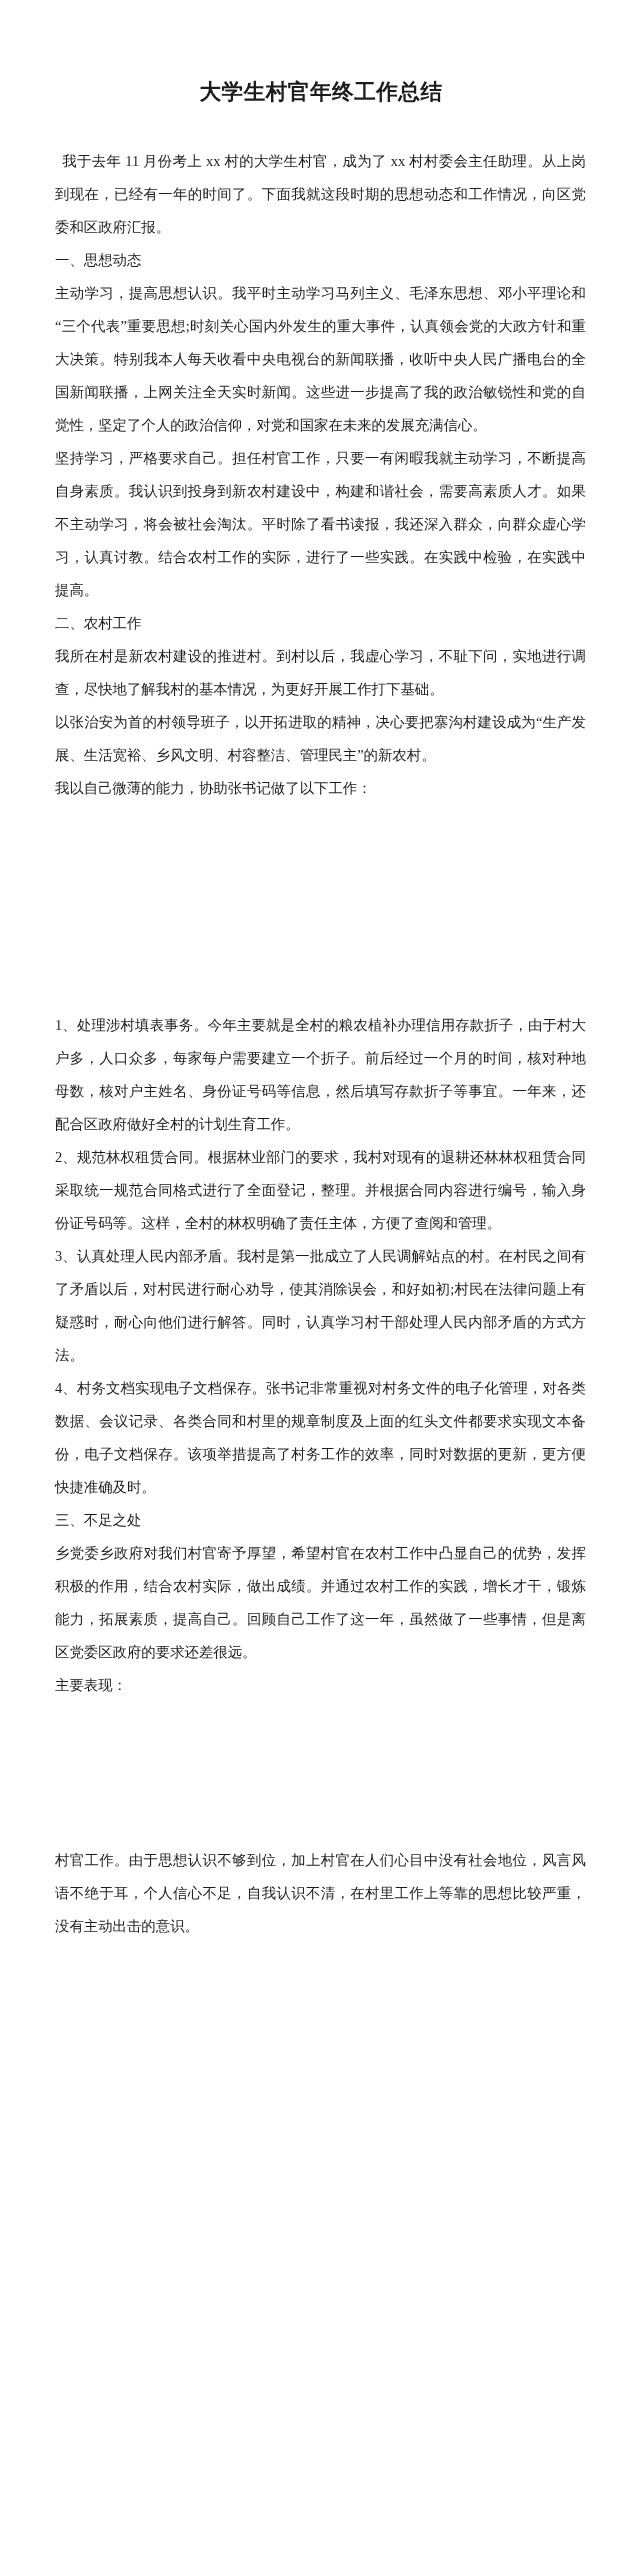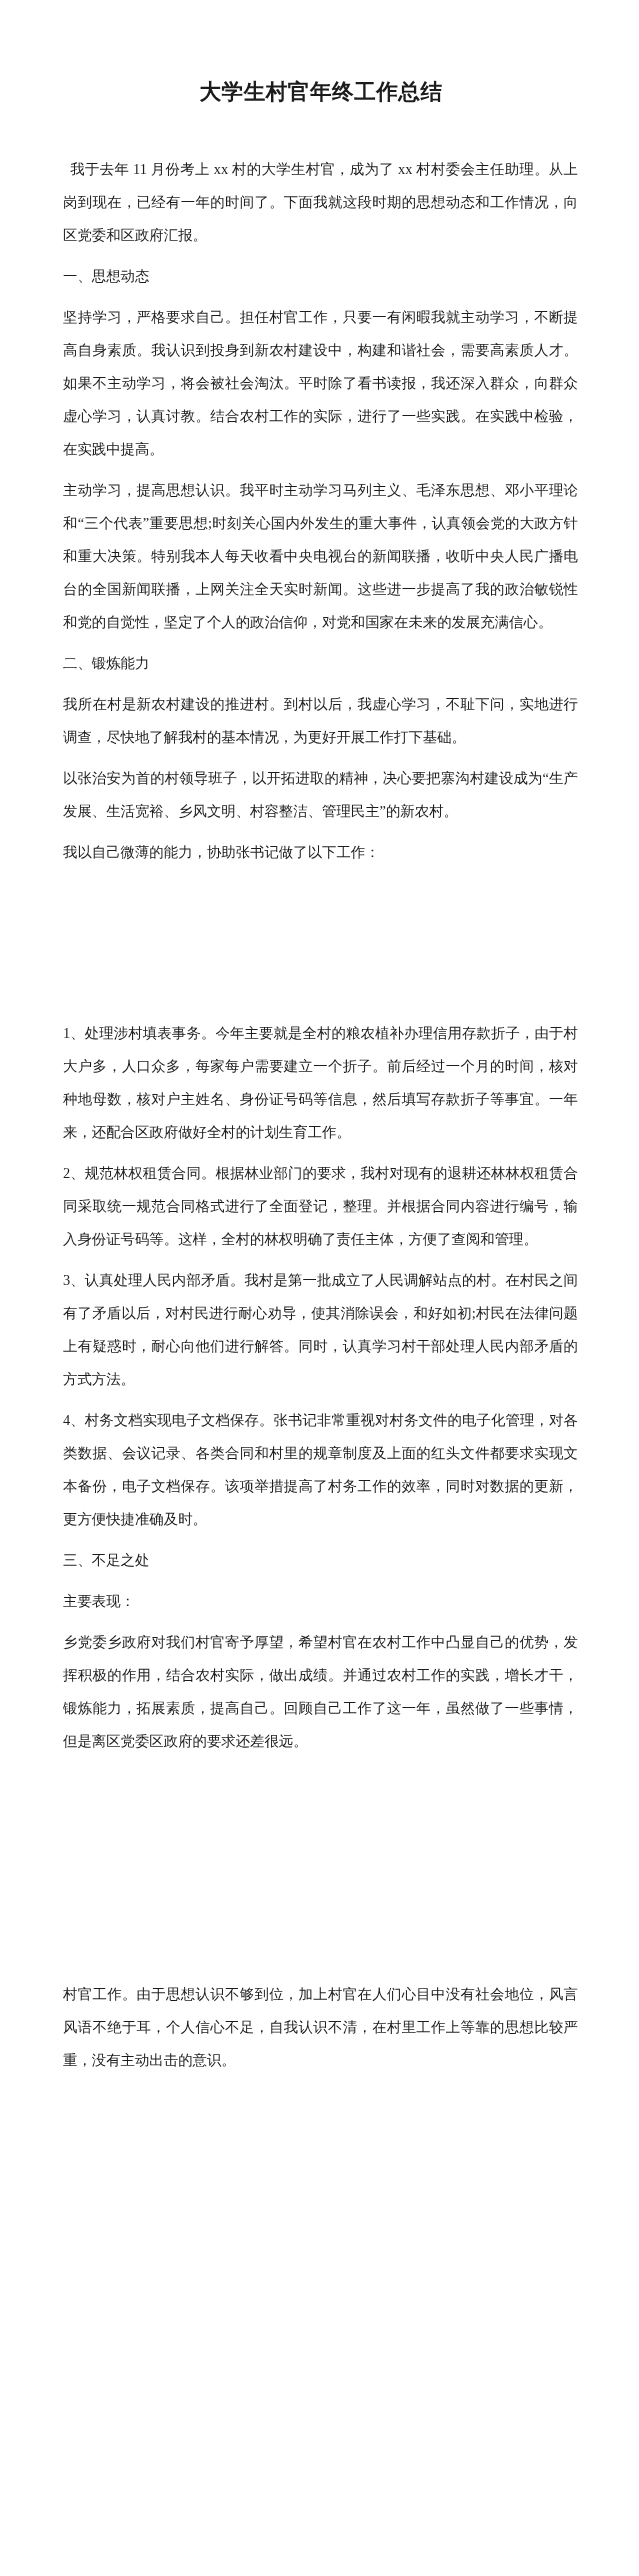--- a/index.html
+++ b/index.html
@@ -25,51 +25,51 @@
     letter-spacing: 0.5px;
   }
   .page-block {
     position: absolute;
     left: 55px;
     width: 531px;
     font-size: 14.4px;
     line-height: 33px;
     text-align: justify;
   }
-  .page-block p { margin: 8px; padding: 0; }
+  .page-block p { margin: 0; padding: 0; }
   .page-block p.heading { font-weight: normal; text-align: left; }
   .page-1 { top: 145px; }
   .page-2 { top: 1009px; }
-  .page-3 { top: 1970px; }
+  .page-3 { top: 1844px; }
   .page-1 p.paragraph:first-child { text-indent: 7.2px; }
 </style>
 </head>
 <body>
 
 <div class="canvas">
   <h1 class="doc-title">大学生村官年终工作总结</h1>
 
   <div class="page-block page-1">
       <p class="paragraph">我于去年 11 月份考上 xx 村的大学生村官，成为了 xx 村村委会主任助理。从上岗到现在，已经有一年的时间了。下面我就这段时期的思想动态和工作情况，向区党委和区政府汇报。</p>
       <p class="heading">一、思想动态</p>
+      <p class="paragraph">主动学习，提高思想认识。我平时主动学习马列主义、毛泽东思想、邓小平理论和“三个代表”重要思想;时刻关心国内外发生的重大事件，认真领会党的大政方针和重大决策。特别我本人每天收看中央电视台的新闻联播，收听中央人民广播电台的全国新闻联播，上网关注全天实时新闻。这些进一步提高了我的政治敏锐性和党的自觉性，坚定了个人的政治信仰，对党和国家在未来的发展充满信心。</p>
       <p class="paragraph">坚持学习，严格要求自己。担任村官工作，只要一有闲暇我就主动学习，不断提高自身素质。我认识到投身到新农村建设中，构建和谐社会，需要高素质人才。如果不主动学习，将会被社会淘汰。平时除了看书读报，我还深入群众，向群众虚心学习，认真讨教。结合农村工作的实际，进行了一些实践。在实践中检验，在实践中提高。</p>
-      <p class="paragraph">主动学习，提高思想认识。我平时主动学习马列主义、毛泽东思想、邓小平理论和“三个代表”重要思想;时刻关心国内外发生的重大事件，认真领会党的大政方针和重大决策。特别我本人每天收看中央电视台的新闻联播，收听中央人民广播电台的全国新闻联播，上网关注全天实时新闻。这些进一步提高了我的政治敏锐性和党的自觉性，坚定了个人的政治信仰，对党和国家在未来的发展充满信心。</p>
-      <p class="heading">二、锻炼能力</p>
+      <p class="heading">二、农村工作</p>
       <p class="paragraph">我所在村是新农村建设的推进村。到村以后，我虚心学习，不耻下问，实地进行调查，尽快地了解我村的基本情况，为更好开展工作打下基础。</p>
       <p class="paragraph">以张治安为首的村领导班子，以开拓进取的精神，决心要把寨沟村建设成为“生产发展、生活宽裕、乡风文明、村容整洁、管理民主”的新农村。</p>
       <p class="paragraph">我以自己微薄的能力，协助张书记做了以下工作：</p>
     </div>
 
   <div class="page-block page-2">
       <p class="paragraph">1、处理涉村填表事务。今年主要就是全村的粮农植补办理信用存款折子，由于村大户多，人口众多，每家每户需要建立一个折子。前后经过一个月的时间，核对种地母数，核对户主姓名、身份证号码等信息，然后填写存款折子等事宜。一年来，还配合区政府做好全村的计划生育工作。</p>
       <p class="paragraph">2、规范林权租赁合同。根据林业部门的要求，我村对现有的退耕还林林权租赁合同采取统一规范合同格式进行了全面登记，整理。并根据合同内容进行编号，输入身份证号码等。这样，全村的林权明确了责任主体，方便了查阅和管理。</p>
       <p class="paragraph">3、认真处理人民内部矛盾。我村是第一批成立了人民调解站点的村。在村民之间有了矛盾以后，对村民进行耐心劝导，使其消除误会，和好如初;村民在法律问题上有疑惑时，耐心向他们进行解答。同时，认真学习村干部处理人民内部矛盾的方式方法。</p>
       <p class="paragraph">4、村务文档实现电子文档保存。张书记非常重视对村务文件的电子化管理，对各类数据、会议记录、各类合同和村里的规章制度及上面的红头文件都要求实现文本备份，电子文档保存。该项举措提高了村务工作的效率，同时对数据的更新，更方便快捷准确及时。</p>
       <p class="heading">三、不足之处</p>
+      <p class="paragraph">乡党委乡政府对我们村官寄予厚望，希望村官在农村工作中凸显自己的优势，发挥积极的作用，结合农村实际，做出成绩。并通过农村工作的实践，增长才干，锻炼能力，拓展素质，提高自己。回顾自己工作了这一年，虽然做了一些事情，但是离区党委区政府的要求还差很远。</p>
       <p class="paragraph">主要表现：</p>
-      <p class="paragraph">乡党委乡政府对我们村官寄予厚望，希望村官在农村工作中凸显自己的优势，发挥积极的作用，结合农村实际，做出成绩。并通过农村工作的实践，增长才干，锻炼能力，拓展素质，提高自己。回顾自己工作了这一年，虽然做了一些事情，但是离区党委区政府的要求还差很远。</p>
     </div>
 
   <div class="page-block page-3">
       <p class="paragraph">村官工作。由于思想认识不够到位，加上村官在人们心目中没有社会地位，风言风语不绝于耳，个人信心不足，自我认识不清，在村里工作上等靠的思想比较严重，没有主动出击的意识。</p>
     </div>
 </div>
 
 
 </body></html>

